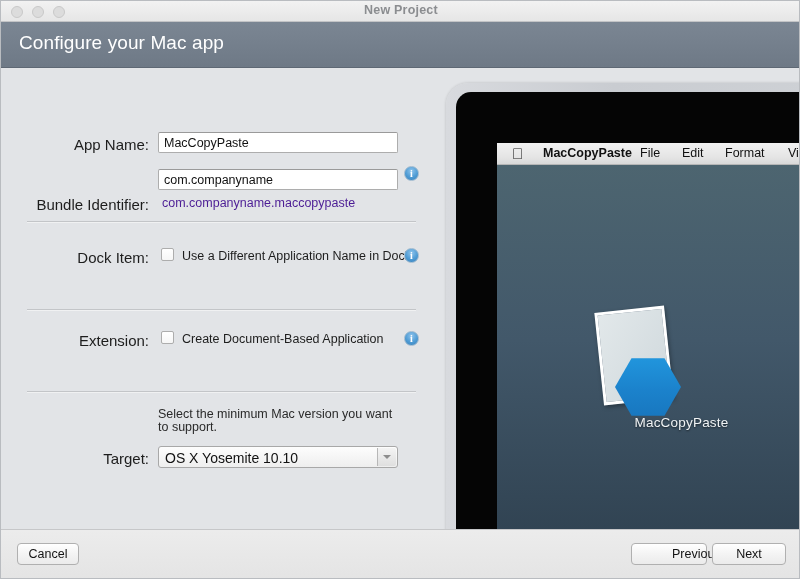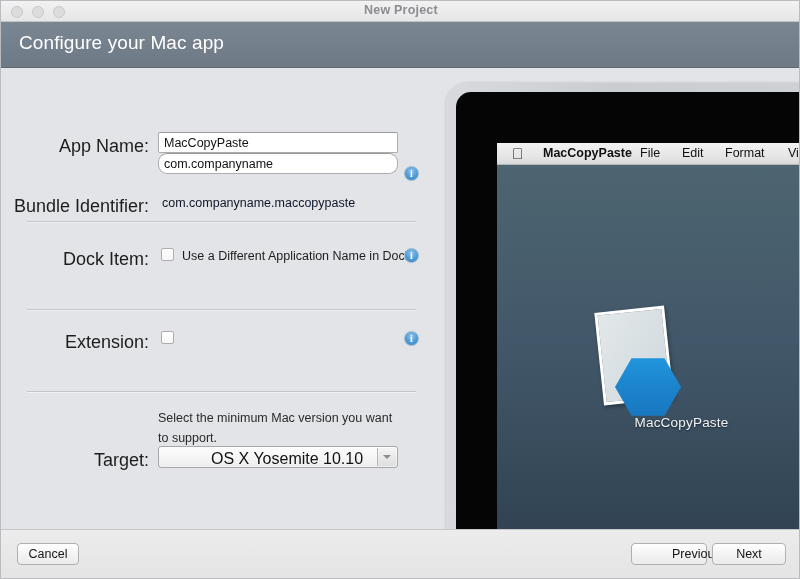--- a/index.html
+++ b/index.html
@@ -88,21 +88,21 @@
   
   #form-panel {
     position: absolute;
     left: 0; top: 0;
     width: 440px;
     height: 460px;
   }
   .field-label {
     position: absolute;
     text-align: right;
-    font-size: 18px;
+    font-size: 15px;
     color: #1d1d1d;
     width: 140px;
     left: 8px;
   }
   .text-input {
     position: absolute;
     left: 157px;
     width: 240px;
     height: 21px;
     background: #ffffff;
@@ -115,21 +115,21 @@
     color: #111111;
     padding: 0 5px;
     line-height: 19px;
     outline: none;
   }
   .text-input::placeholder { color: #b3b3b3; }
   .static-value {
     position: absolute;
     left: 161px;
     font-size: 12.5px;
-    color: #0f172a;
+    color: #4c1d95;
   }
   .info-btn {
     position: absolute;
     width: 15px;
     height: 15px;
     border-radius: 50%;
     background: radial-gradient(circle at 50% 30%, #8fc4ec 0%, #4e9bd4 55%, #3a83bd 100%);
     border: 1px solid #9db9cf;
     box-sizing: border-box;
     color: #ffffff;
@@ -162,41 +162,40 @@
     background: #c3c5c8;
     border-bottom: 1px solid #f0f1f2;
   }
   #help-text {
     position: absolute;
     left: 157px;
     top: 339px;
     width: 245px;
     font-size: 12.5px;
     color: #2a2a2a;
-    line-height: 20px;
+    line-height: 13px;
   }
   
   #target-select {
     position: absolute;
     left: 157px;
     top: 377px;
     width: 240px;
     height: 22px;
     background: linear-gradient(to bottom, #fdfdfd 0%, #eeeeee 100%);
     border: 1px solid #a8a8a8;
     border-radius: 3px;
     box-sizing: border-box;
   }
   #target-select-value {
     position: absolute;
     left: 6px;
     top: 3px;
-    font-size: 16px;
+    font-size: 14px;
     color: #111111;
-    margin-left: 46px;
   }
   #target-select-arrowbox {
     position: absolute;
     right: 1px;
     top: 1px;
     width: 19px;
     height: 18px;
     background: linear-gradient(to bottom, #f4f4f4 0%, #dfdfdf 100%);
     border-left: 1px solid #b7b7b7;
     border-radius: 0 2px 2px 0;
@@ -368,37 +367,38 @@
     <div id="window-title">New Project</div>
   </div>
 
   <div id="body-area">
 
     <div id="form-panel">
 
       <div class="field-label" style="top:67px;">App Name:</div>
       <input class="text-input" style="top: 63px;" id="app-name-input" value="MacCopyPaste">
 
-      <input class="text-input" style="top: 84px; border-radius: 9px;" id="org-id-input" value="com.companyname">
+      <input class="text-input" style="top: 100px;" id="org-id-input" value="com.companyname">
       <div class="info-btn" style="left:403px; top:97px;">i</div>
 
       <div class="field-label" style="top:127px;">Bundle Identifier:</div>
       <div class="static-value" style="top:127px;">com.companyname.maccopypaste</div>
 
       <div class="divider" style="top:152px;"></div>
 
       <div class="field-label" style="top:180px;">Dock Item:</div>
       <div class="checkbox" style="left:160px; top:179px;"></div>
       <div class="checkbox-label" style="left:181px; top:180px;">Use a Different Application Name in Dock</div>
       <div class="info-btn" style="left:403px; top:179px;">i</div>
 
       <div class="divider" style="top:240px;"></div>
 
       <div class="field-label" style="top:263px;">Extension:</div>
       <div class="checkbox" style="left:160px; top:262px;"></div>
+      <div class="checkbox-label" style="left:181px; top:263px;">Create Document-Based Application</div>
       <div class="info-btn" style="left:403px; top:262px;">i</div>
 
       <div class="divider" style="top:322px;"></div>
 
       <div id="help-text">Select the minimum Mac version you want to support.</div>
       <div class="field-label" style="top:381px;">Target:</div>
       <div id="target-select">
         <div id="target-select-value">OS X Yosemite 10.10</div>
         <div id="target-select-arrowbox">
           <div id="target-select-arrow"></div>

